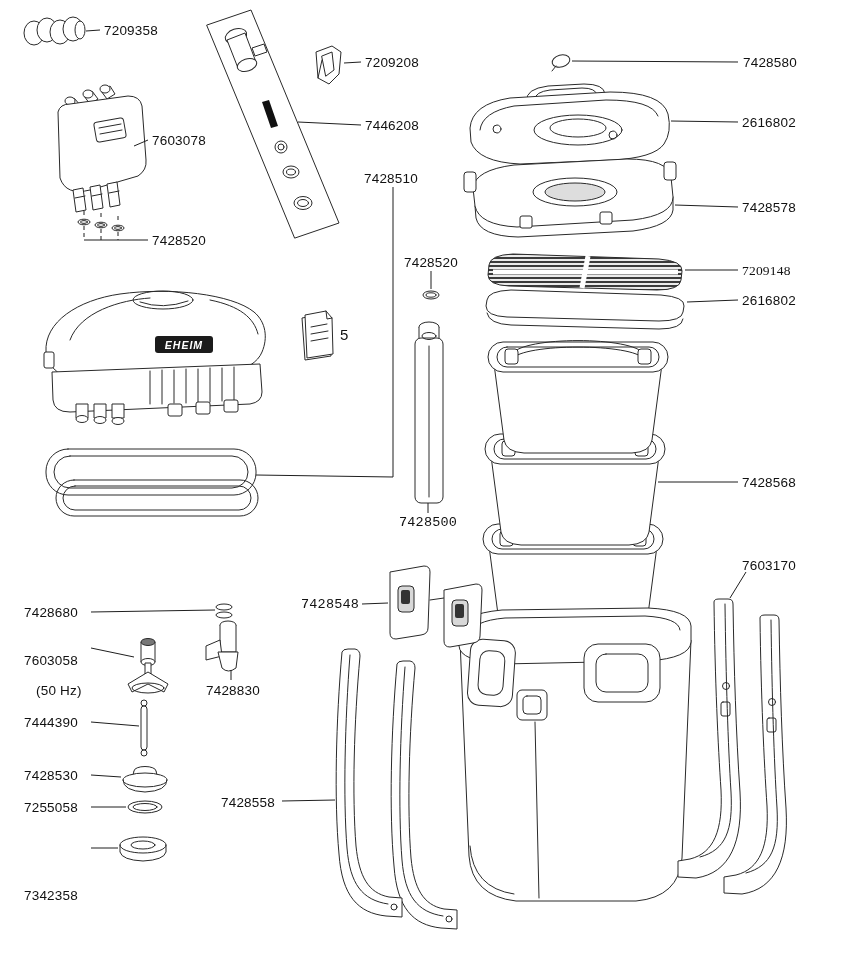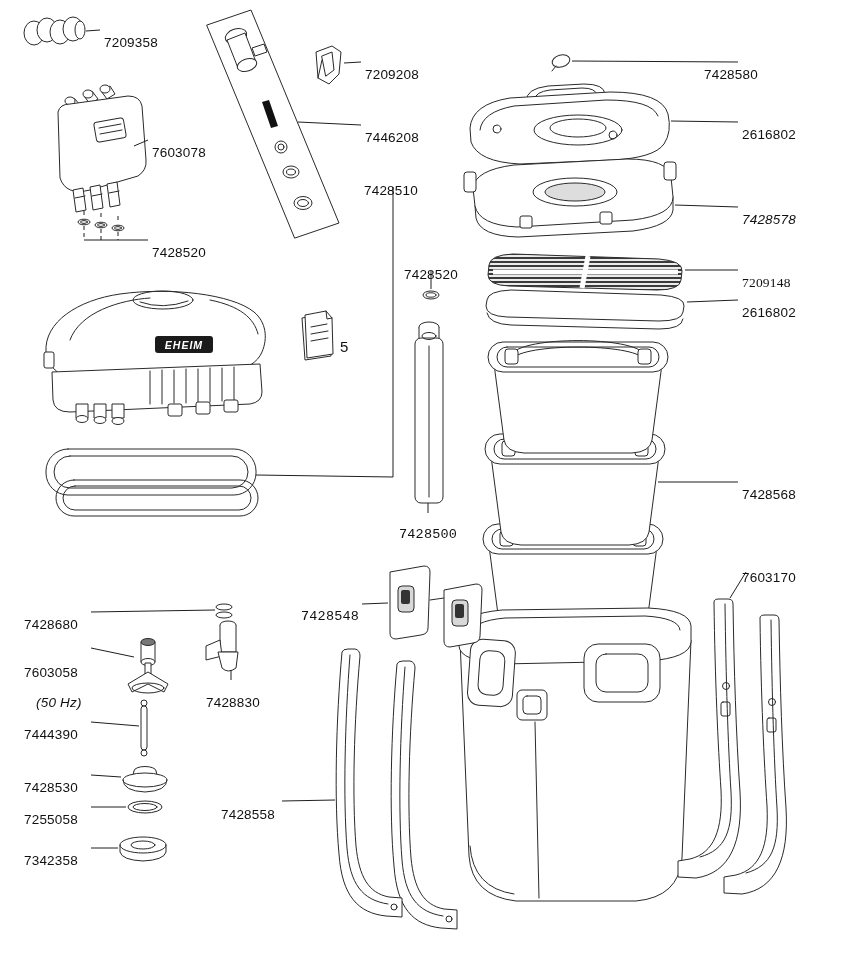--- a/index.html
+++ b/index.html
@@ -1,20 +1,20 @@
 <!DOCTYPE html>
 <html><head>
 <meta charset="utf-8">
 <style>
   html,body{margin:0;padding:0;background:#ffffff;}
   .stage{position:relative;width:846px;height:956px;background:#ffffff;
          font-family:"Liberation Sans","DejaVu Sans",sans-serif;overflow:hidden;}
   .stage svg{position:absolute;left:0;top:0;}
   .plabel{position:absolute;font-size:13.5px;color:#111;line-height:15px;
-          white-space:pre-line;letter-spacing:.2px;margin-top:12px;}
+          white-space:pre-line;letter-spacing:.2px;}
   .plabel.big{font-size:15px;}
   .ln{fill:none;stroke:#2a2a2a;stroke-width:1;stroke-linecap:round;stroke-linejoin:round;}
   .fw{fill:#ffffff;stroke:#2a2a2a;stroke-width:1;stroke-linejoin:round;}
   .leaders line,.leaders polyline{stroke:#1f1f1f;stroke-width:1;fill:none;}
   text{font-family:"Liberation Sans","DejaVu Sans",sans-serif;}
 </style>
 </head>
 <body>
 
 <div class="stage">
@@ -320,40 +320,40 @@
     <line x1="91" y1="722" x2="139" y2="726"></line>
     <line x1="91" y1="775" x2="121" y2="777"></line>
     <line x1="91" y1="807" x2="126" y2="807"></line>
     <line x1="91" y1="848" x2="118" y2="848"></line>
     <line x1="282" y1="801" x2="335" y2="800"></line>
   </g>
 </svg>
 
 <div class="plabel" style="left:104px;top:23px;">7209358</div>
 <div class="plabel" style="left:365px;top:55px;">7209208</div>
-<div class="plabel" style="left:704px;top:55px;text-align:right;">7428580</div>
+<div class="plabel" style="left:743px;top:55px;text-align:right;">7428580</div>
 <div class="plabel" style="left:742px;top:115px;">2616802</div>
 <div class="plabel" style="left:152px;top:133px;">7603078</div>
 <div class="plabel" style="left:365px;top:118px;">7446208</div>
 <div class="plabel" style="left:364px;top:171px;">7428510</div>
-<div class="plabel" style="left:742px;top:200px;font-style:italic;">7428578</div>
+<div class="plabel" style="left:742px;top:200px;">7428578</div>
 <div class="plabel" style="left:152px;top:233px;">7428520</div>
 <div class="plabel" style="left:404px;top:255px;">7428520</div>
 <div class="plabel" style="left:742px;top:263px;font-family:Liberation Serif, serif;">7209148</div>
 <div class="plabel" style="left:742px;top:293px;">2616802</div>
 <div class="plabel big" style="left:340px;top:327px;">5</div>
 <div class="plabel" style="left:742px;top:475px;text-align:right;">7428568</div>
 <div class="plabel" style="left:399px;top:515px;font-family:Liberation Mono, monospace;">7428500</div>
 <div class="plabel" style="left:742px;top:558px;">7603170</div>
 <div class="plabel" style="left:24px;top:605px;">7428680</div>
 <div class="plabel" style="left:24px;top:638px;">
   <div>7603058</div>
-  <div style="padding-left:12px;font-style:italic;">(50 Hz)</div>
+  <div style="padding-left:12px;">(50 Hz)</div>
 </div>
 <div class="plabel" style="left:301px;top:597px;font-family:Liberation Mono, monospace;">7428548</div>
 <div class="plabel" style="left:206px;top:683px;">7428830</div>
 <div class="plabel" style="left:24px;top:715px;">7444390</div>
 <div class="plabel" style="left:24px;top:768px;">7428530</div>
 <div class="plabel" style="left:24px;top:800px;">7255058</div>
-<div class="plabel" style="left:24px;top:841px;">7342358</div>
+<div class="plabel" style="left:24px;top:888px;">7342358</div>
 <div class="plabel" style="left:221px;top:795px;">7428558</div>
 
 </div>
 
 </body></html>

